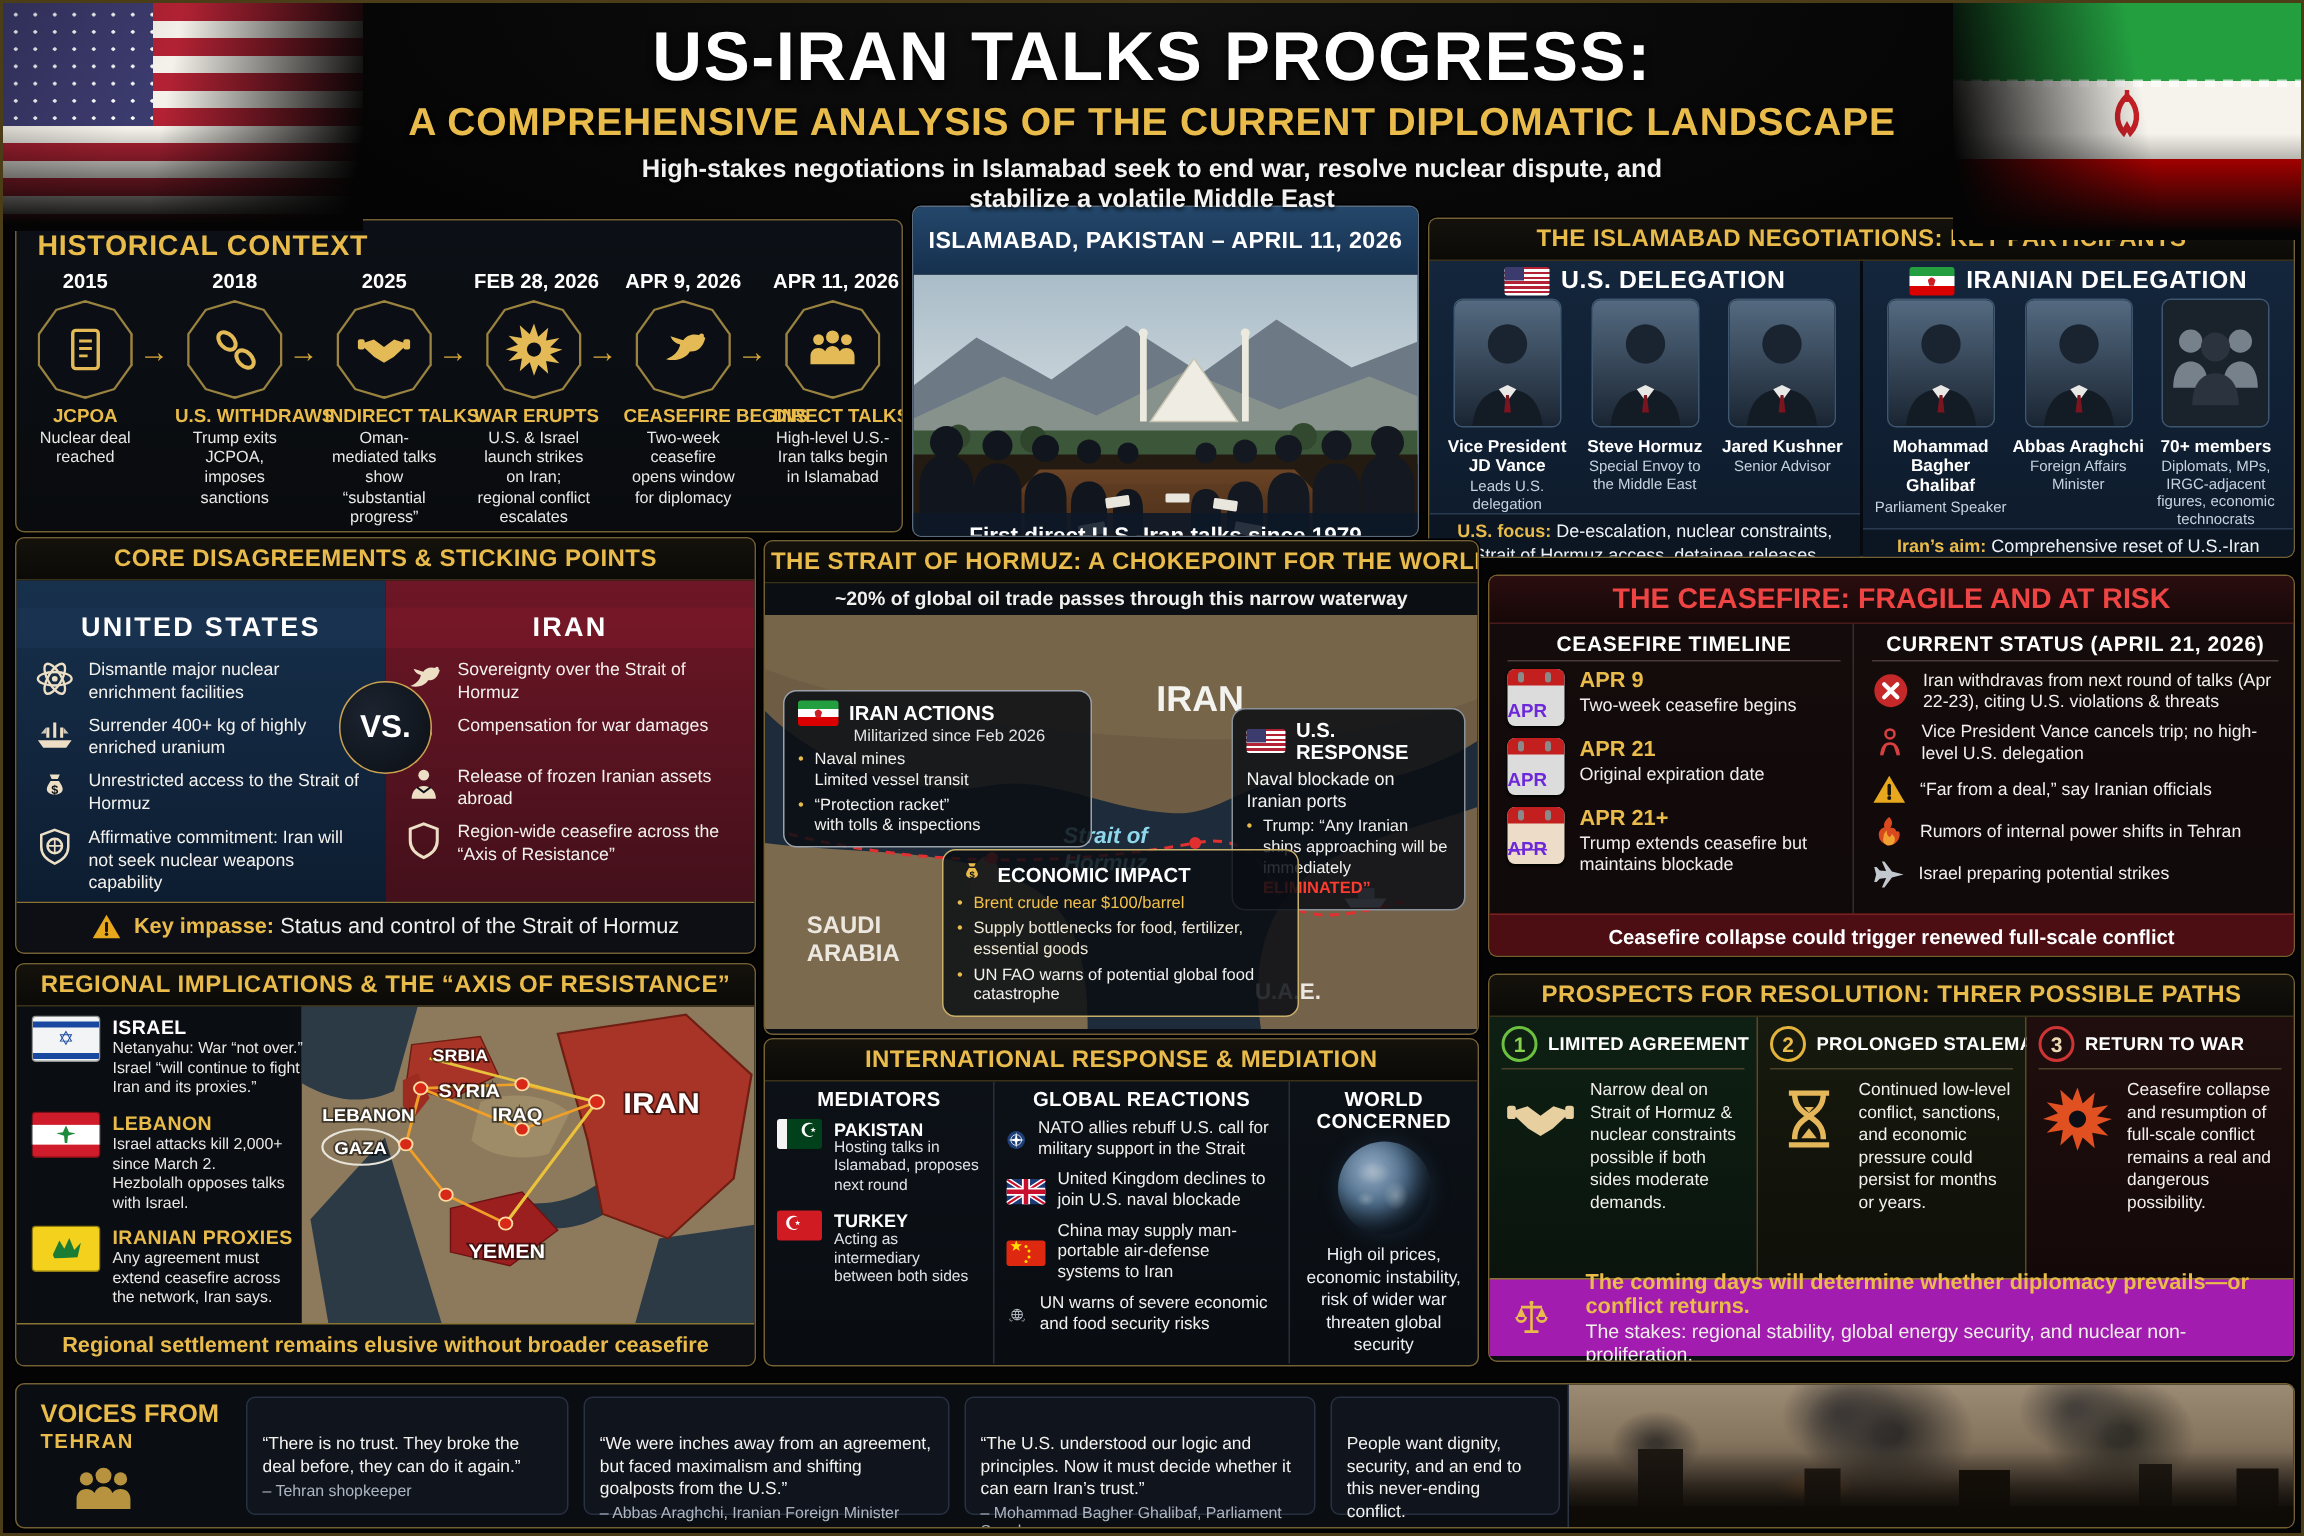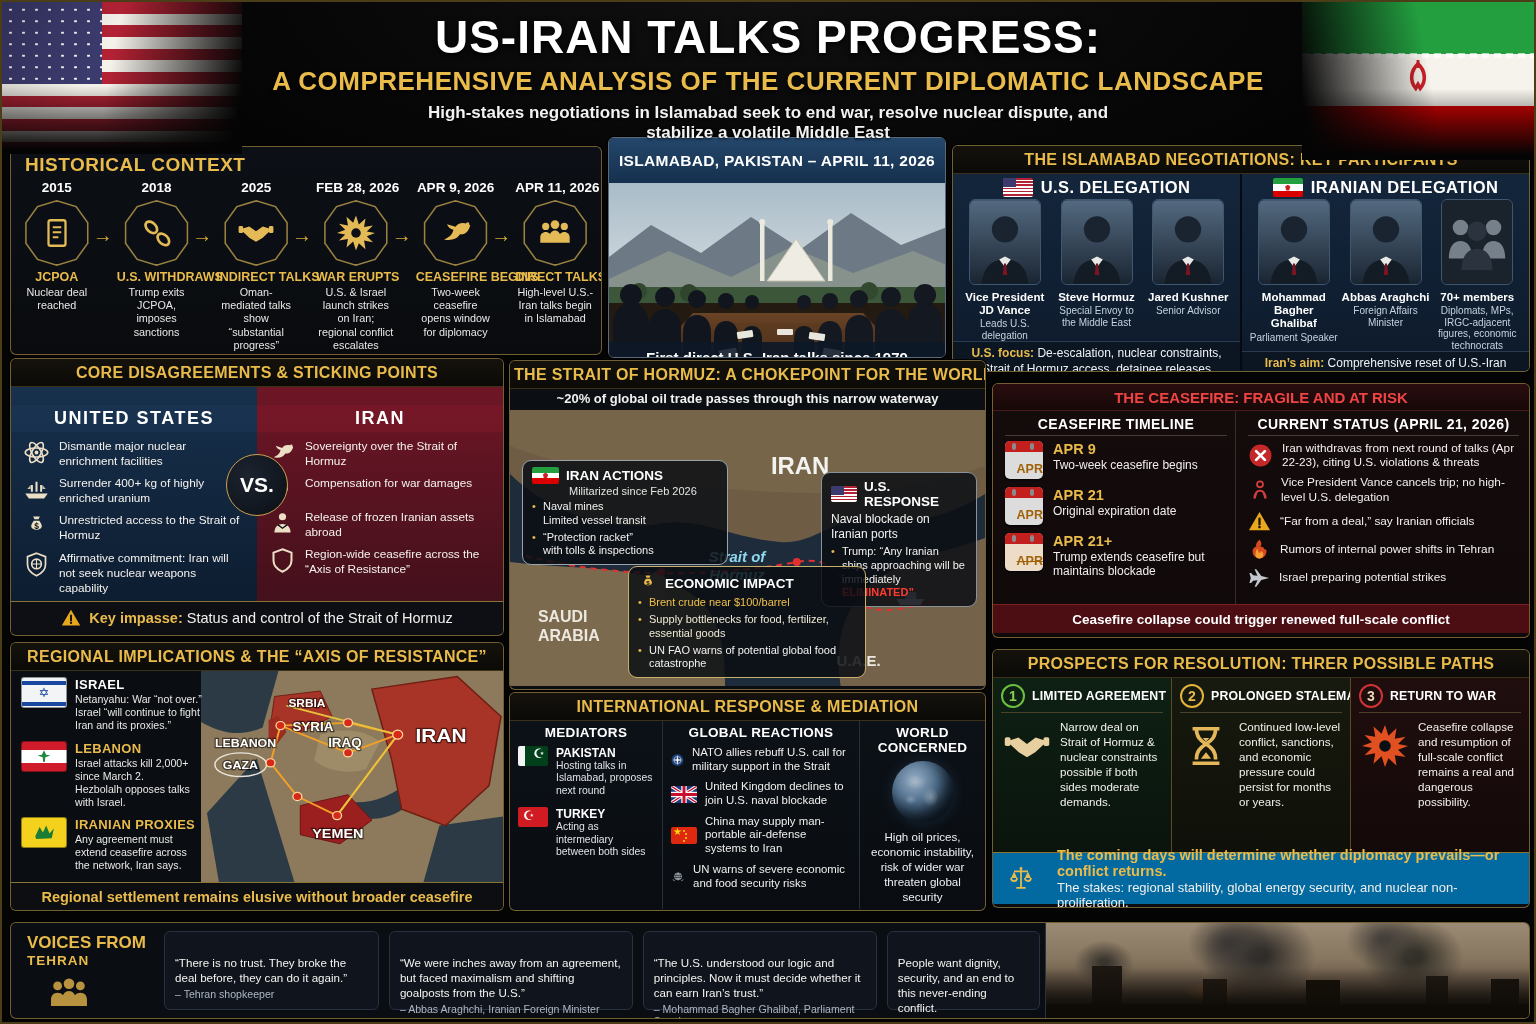--- a/index.html
+++ b/index.html
@@ -123,34 +123,34 @@
   #ob-iran .sub2{font-size:11px;color:#e4e4e2;margin:1px 0 0 37px}
   #ob-us{right:8px;top:62px;width:156px;border-color:#8a9299}
   #ob-us .l1{font-size:12px;color:#f2f2f0;line-height:1.25;margin-top:3px}
   #ob-us .hl{color:#ff3b30;font-weight:bold}
   #ob-eco{left:118px;bottom:8px;width:238px;border:1.5px solid #c9b06a}
   .mf-ir-lg{width:27px;height:17px}
   .mf-us-sm{width:26px;height:16px}
 
   
   #p-ceasefire{left:990px;top:381px;width:538px;height:255px;background:linear-gradient(180deg,#150c0c,#100909)}
-  #p-ceasefire .ct{color:#ef4444;background:linear-gradient(180deg,#2a0d0f,#170808);font-size:15px;
+  #p-ceasefire .ct{color:#ef4444;background:linear-gradient(180deg,#2a0d0f,#170808);font-size:19px;
     font-weight:bold;text-align:center;padding:5px 16px 4px;border-bottom:1px solid #4a1a1a}
   .cf-body{display:flex;height:calc(100% - 60px)}
   .cf-l{flex:0 0 243px;border-right:1px solid #3a2a2a;padding:5px 8px 0 12px}
   .cf-r{flex:1;padding:5px 10px 0 12px}
   .cf-h{font-size:14px;font-weight:bold;color:#fff;text-align:center;letter-spacing:.4px;
     border-bottom:1px solid #4a3a3a;padding-bottom:3px;margin-bottom:5px}
   .cf-tl{display:flex;gap:10px;align-items:flex-start;margin-bottom:8px}
   .cal{flex:none;width:38px;height:38px;background:#dcdcdc;border-radius:5px;position:relative;overflow:hidden;
     box-shadow:0 1px 2px #000}
   .cal::before{content:"";position:absolute;top:0;left:0;right:0;height:11px;background:#c41f1f}
   .cal::after{content:"";position:absolute;top:2px;left:7px;width:4px;height:7px;background:#8a8a8a;
     border-radius:2px;box-shadow:18px 0 0 #8a8a8a}
-  .cal span{position:absolute;bottom:3px;width:100%;text-align:right;font-size:12.5px;font-weight:bold;color:#a16207}
+  .cal span{position:absolute;bottom:3px;width:100%;text-align:left;font-size:12.5px;font-weight:bold;color:#6d28d9}
   .cal.x{background:#ecdcc8}
   .cal.x span{text-decoration:line-through}
   .cf-tl .d{font-size:14.5px;font-weight:bold;color:var(--gold)}
   .cf-tl .s{font-size:12px;color:#f0eeec;line-height:1.2;margin-top:1px}
   .cf-st{display:flex;gap:9px;align-items:center;margin-bottom:5.5px}
   .cf-st .ic{flex:none}
   .cf-st .s{font-size:11.8px;line-height:1.22;color:#f2f0ee}
   .cf-ban{height:29px;border-top:1px solid #7a2020;background:#4c0d13;display:flex;align-items:center;
     justify-content:center;font-weight:bold;font-size:13.5px;color:#fff}
 
@@ -221,21 +221,21 @@
   .pr-head{display:flex;align-items:center;gap:7px;padding-bottom:4px;margin-bottom:6px;border-bottom:1px solid #4a422a}
   .pr-num{flex:none;width:24px;height:24px;border-radius:50%;border:2px solid;display:flex;align-items:center;
     justify-content:center;font-weight:bold;font-size:14px}
   .pr-1 .pr-num{border-color:#6cbf3f;color:#8ad24e}
   .pr-2 .pr-num{border-color:#e3b33c;color:#e9bb4a}
   .pr-3 .pr-num{border-color:#cf3434;color:#ecd9b4}
   .pr-head .nm{font-size:12.3px;font-weight:bold;color:#fff;letter-spacing:.2px;white-space:nowrap}
   .pr-main{display:flex;gap:7px}
   .pr-main .ig{flex:none;width:52px;padding-top:4px;text-align:center}
   .pr-main .tx{font-size:11.6px;line-height:1.3;color:#f2f0ec}
-  .pr-ban{height:52px;border-top:1px solid #8a7434;background:#0369a1;display:flex;align-items:center;
+  .pr-ban{height:52px;border-top:1px solid #8a7434;background:#a21caf;display:flex;align-items:center;
     gap:22px;padding:0 14px}
   .pr-ban .ic{color:var(--gold)}
   .pr-ban .l1{font-size:14.5px;font-weight:bold;color:var(--gold)}
   .pr-ban .l2{font-size:13px;color:#f0efec;margin-top:1px}
 
   
   #p-voices{left:8px;top:920px;width:1520px;height:97px;background:#0a0d12;display:flex;align-items:stretch}
   .vc-lab{flex:0 0 148px;padding:10px 0 0 16px;position:relative}
   .vc-lab .a{font-size:17px;font-weight:bold;color:var(--gold)}
   .vc-lab .b{font-size:13.5px;font-weight:bold;color:var(--gold);letter-spacing:1px}

